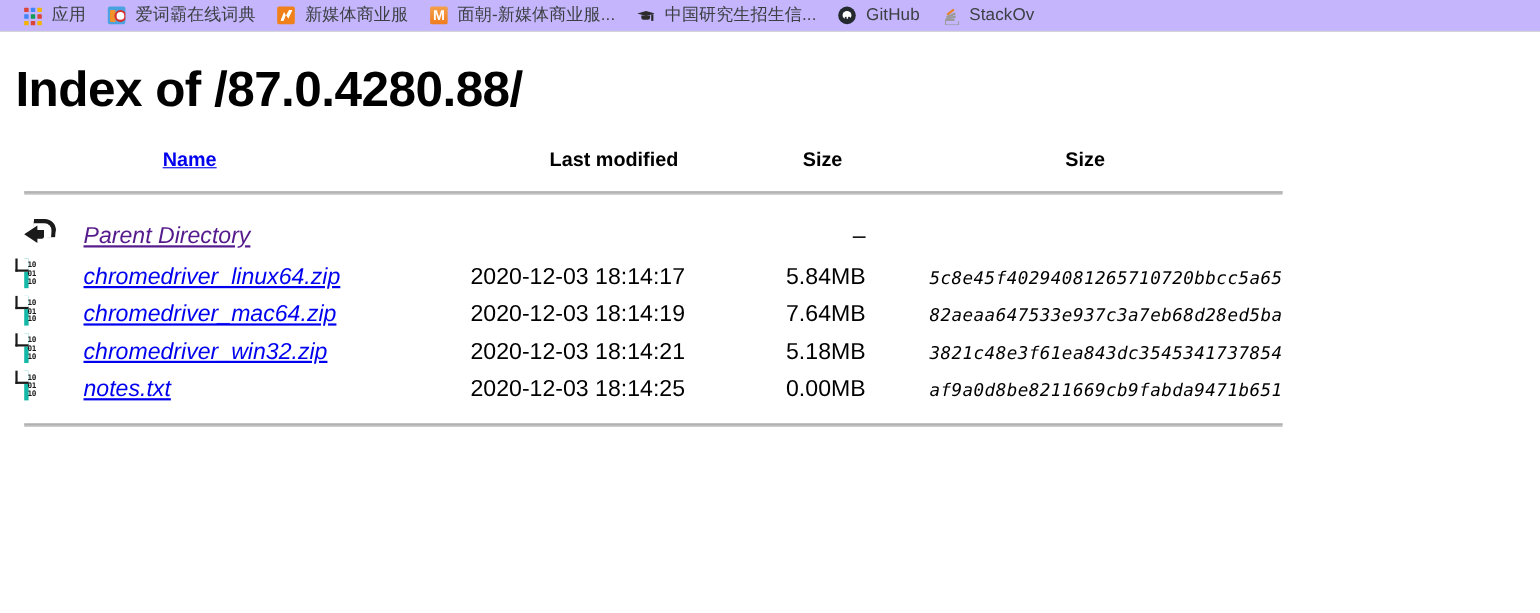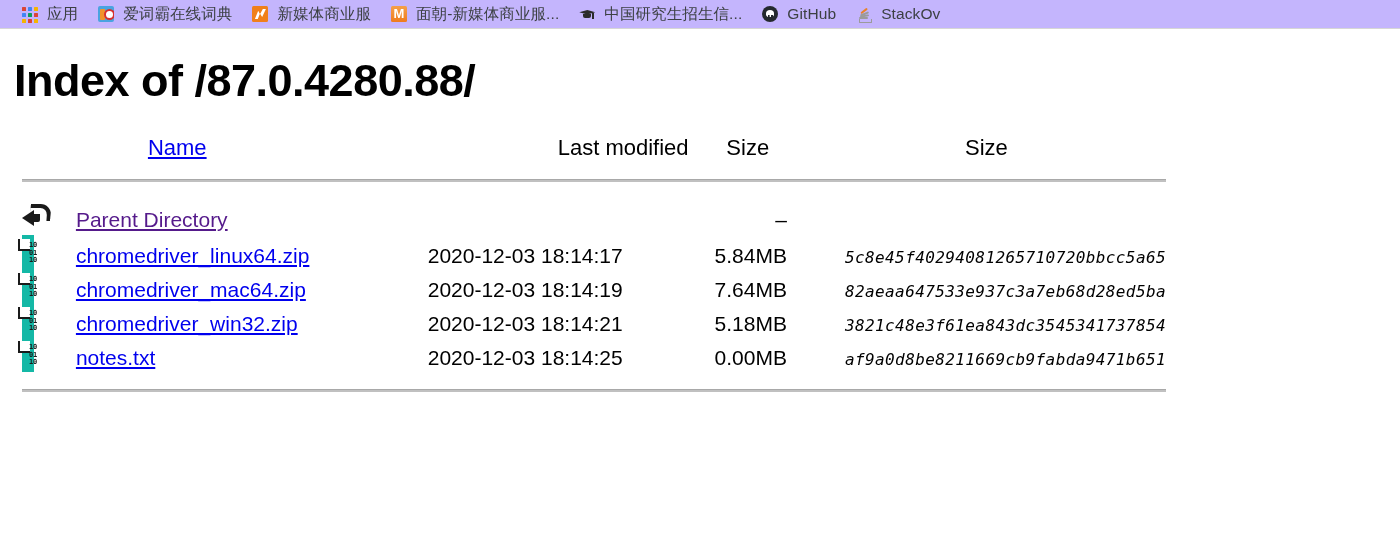--- a/index.html
+++ b/index.html
@@ -192,22 +192,22 @@
     line-height: 52px;
   }
 
   .listing {
     margin: 28px 0 0 22px;
     width: 1144px;
     border-collapse: collapse;
     font-family: "Liberation Sans", sans-serif;
   }
   .listing th {
-    font-size: 22px;
-    font-weight: normal;
+    font-size: 18px;
+    font-weight: bold;
     color: #000000;
     padding: 0 0 16px 0;
     text-align: left;
     white-space: nowrap;
   }
   .listing th a {
     color: #0000ee;
     text-decoration: underline;
   }
   .hr-row td {
@@ -229,28 +229,29 @@
     vertical-align: middle;
   }
 
   .col-icon   { width: 60px; }
   .col-name   { width: 310px; }
   .col-date   { width: 255px; text-align: left; padding-right: 18px !important; }
   .col-size   { width: 105px; text-align: right; padding-right: 20px !important; }
   .col-etag   { text-align: left; padding-left: 38px !important; }
 
   th.col-name  { text-align: left; padding-left: 72px; }
-  th.col-date  { text-align: right; padding-right: 0 !important; }
+  th.col-date  { text-align: center; padding-right: 0 !important; }
   th.col-size  { text-align: center; padding-right: 0 !important; }
   th.col-etag  { text-align: center; padding-left: 0 !important; }
 
   .file-link {
     color: #0000ee;
     text-decoration: underline;
     font-size: 21px;
+    font-style: italic;
   }
   .file-link.visited { color: #551a8b; }
 
   .etag {
     font-family: "DejaVu Sans Mono", "Liberation Mono", monospace;
     font-size: 16px;
     letter-spacing: 0.4px;
     color: #000000;
     font-style: italic;
   }
@@ -281,21 +282,21 @@
   .icon-back .arrow-tail {
     position:absolute; left:9px; top:12px; width:9px; height:8px; background:#1a1a1a;
     border-radius: 0 0 2px 2px;
   }
 
   
   .icon-binary {
     position:relative;
     width:24px; height:28px;
     background:#ffffff;
-    border:6px solid #14b8a6;
+    border:2px solid #14b8a6;
     box-sizing:border-box;
   }
   .icon-binary::after {
     content:"";
     position:absolute; right:-2px; top:-2px;
     width:0; height:0;
     border-left: 9px solid #ffffff;
     border-top: 9px solid transparent;
     box-sizing:border-box;
   }

